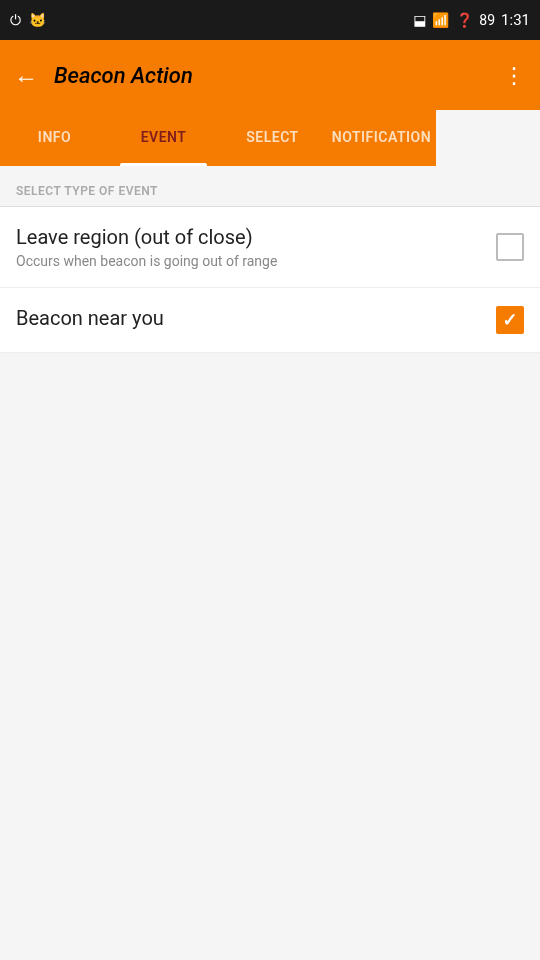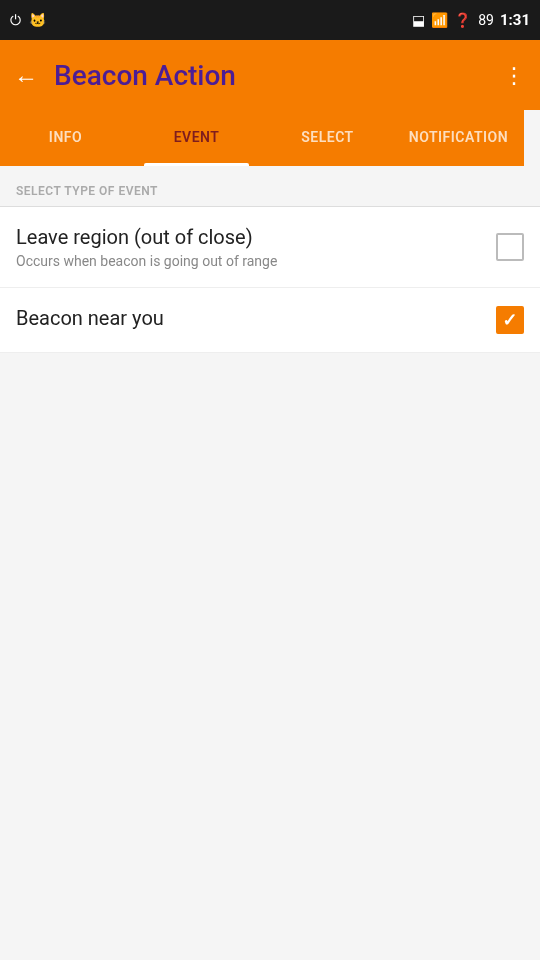--- a/index.html
+++ b/index.html
@@ -40,21 +40,21 @@
     }
 
     .status-icon {
       color: white;
       font-size: 14px;
     }
 
     .status-time {
       color: white;
       font-size: 15px;
-      font-weight: bold;
+      font-weight: normal;
     }
 
     
     .toolbar {
       width: 540px;
       height: 70px;
       background: #f57c00;
       display: flex;
       align-items: center;
       padding: 0 14px;
@@ -67,35 +67,36 @@
       gap: 16px;
     }
 
     .back-arrow {
       color: white;
       font-size: 24px;
       cursor: pointer;
     }
 
     .toolbar-title {
-      color: #4c1d95;
-      font-size: 28px;
+      color: #000000;
+      font-size: 22px;
       font-weight: 500;
+      font-style: italic;
     }
 
     .toolbar-more {
       color: white;
       font-size: 22px;
       cursor: pointer;
       letter-spacing: 1px;
     }
 
     
     .tabs {
-      width: 524px;
+      width: 436px;
       height: 56px;
       background: #f57c00;
       display: flex;
       align-items: flex-end;
     }
 
     .tab {
       flex: 1;
       height: 100%;
       display: flex;

